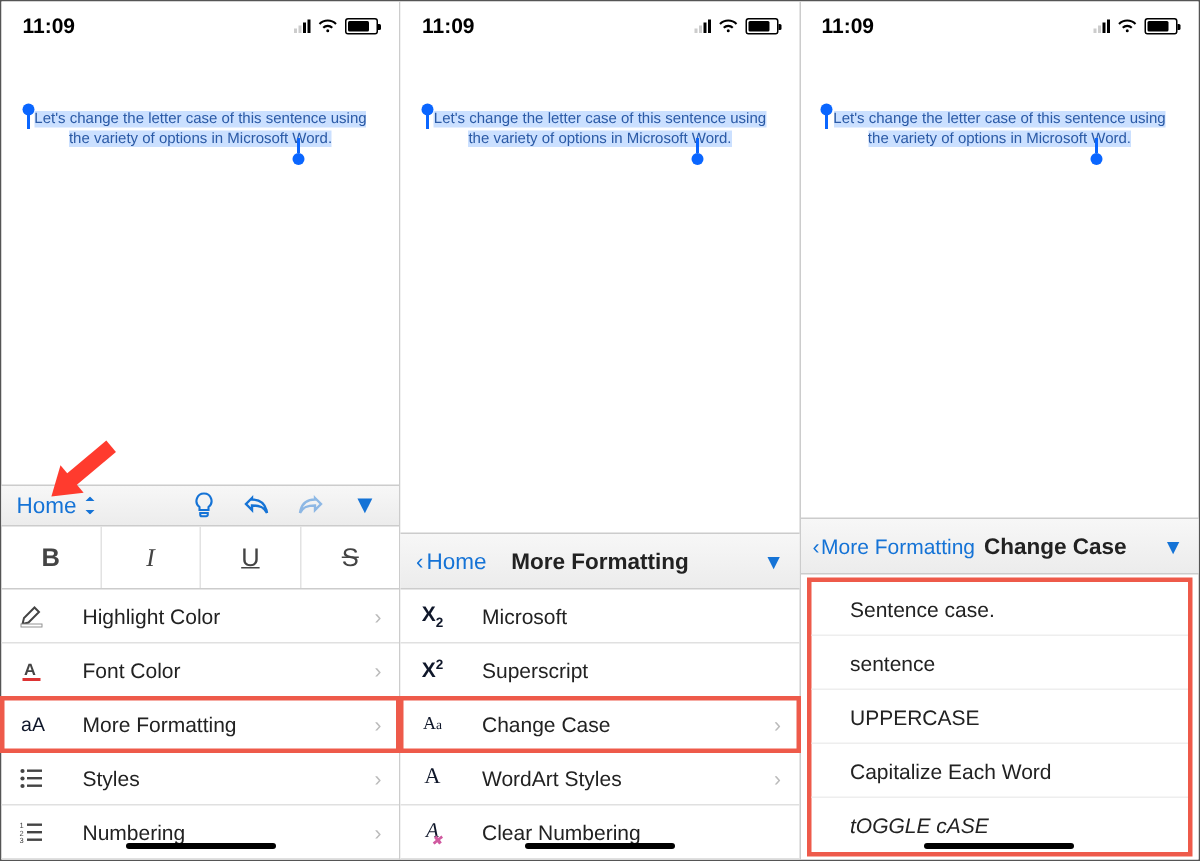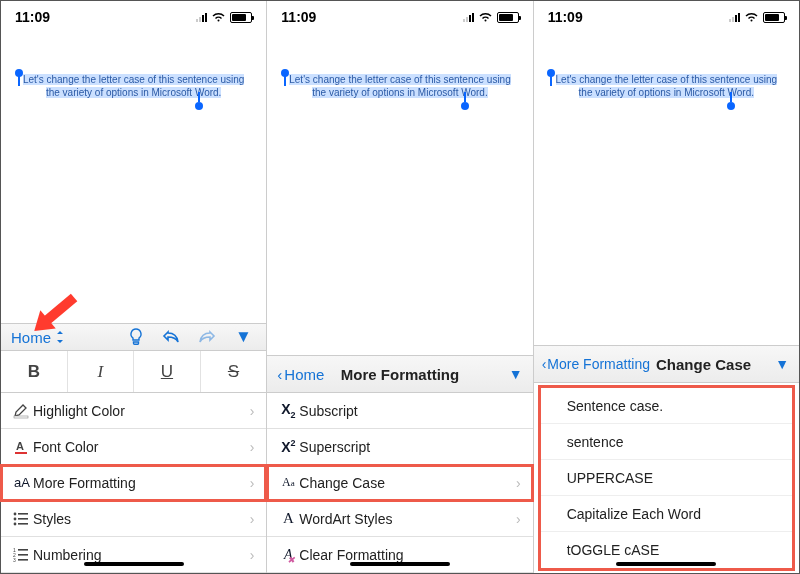--- a/index.html
+++ b/index.html
@@ -31,42 +31,42 @@
   .tb-home { color:#1573d6; font-size:15px; display:flex; align-items:center; gap:4px; }
   .tb-spacer { flex:1; }
   .tb-icon { width:26px; text-align:center; color:#1573d6; font-size:17px; }
   .fmtstrip { height:42px; border-bottom:1px solid #ccc; display:flex; }
   .fmtbtn { flex:1; border-right:1px solid #e2e2e2; display:flex; align-items:center; justify-content:center; font-size:17px; color:#444; }
   .fmtbtn:last-child { border-right:none; }
   .bold { font-weight:700; }
   .italic { font-style:italic; font-family: Georgia, serif; }
   .under { text-decoration: underline; }
   .strike { text-decoration: line-through; }
-  .row { height:36px; border-bottom:1px solid #e0e0e0; display:flex; align-items:center; padding:0 12px; gap:2px; font-size:14px; color:#222; position:relative; }
+  .row { height:36px; border-bottom:1px solid #e0e0e0; display:flex; align-items:center; padding:0 12px; gap:24px; font-size:14px; color:#222; position:relative; }
   .row .ico { width:18px; text-align:center; color:#0f172a; font-size:14px; }
   .row .chev { margin-left:auto; color:#bbb; font-size:14px; }
   .highlight-row { outline: 3px solid #ee5a4a; outline-offset:-2px; }
   .homeind { width:100px; height:4px; background:#000; border-radius:3px; position:absolute; bottom:7px; left:50%; transform:translateX(-50%); }
   .arrow { position:absolute; left:36px; top:305px; transform: rotate(140deg); }
   .arrow .shaft { width: 42px; height: 10px; background:#ff3b2e; }
   .arrow .head { position:absolute; right:-10px; top:-7px; width:0; height:0; border-left:18px solid #ff3b2e; border-top:12px solid transparent; border-bottom:12px solid transparent; }
 
   
   .tb2 { height: 38px; background: linear-gradient(#f7f7f7,#ececec); border-top:1px solid #ccc; border-bottom:1px solid #ccc; display:flex; align-items:center; padding:0 10px; position:relative; }
   .back2 { color:#1573d6; font-size:15px; display:flex; align-items:center; gap:2px; }
   .title2 { position:absolute; left:0; right:0; text-align:center; font-size:15px; font-weight:600; color:#222; pointer-events:none;}
   .dd2 { position:absolute; right:10px; color:#1573d6; font-size:14px; }
 
   
   .tb3 { height: 38px; background: linear-gradient(#f7f7f7,#ececec); border-top:1px solid #ccc; border-bottom:1px solid #ccc; display:flex; align-items:center; padding:0 8px; gap:4px; position:relative;}
   .back3 { color:#1573d6; font-size:14px; display:flex; align-items:center; gap:1px; }
   .title3 { font-size:15px; font-weight:600; color:#222; margin-left:2px; }
   .listbox { border: 3px solid #ee5a4a; margin: 2px 4px; }
   .listbox .row { border-bottom:1px solid #eee;padding-left:26px; }
-  .listbox .row:last-child { border-bottom:none; }
+  .listbox .row:last-child { border-bottom:none;font-style:italic; }
 
   svg { display:block; }
   .sub { font-weight:700; font-size:14px; }
   .sup { font-weight:700; font-size:14px; }
   .sub small, .sup small { font-size:9px; font-weight:700; }
   .aa { font-family: Georgia, serif; }
   .wa { font-family: Georgia, serif; color:#3a6fd8; }
   .clr { position:relative; }
   .clr::after { content:"✖"; color:#d05aa0; font-size:9px; position:absolute; left:8px; top:8px;}
 </style>
@@ -225,39 +225,39 @@
       <div class="back2">
         <span>‹</span>
         <span>Home</span>
       </div>
       <div class="title2">More Formatting</div>
       <div class="dd2">▼</div>
     </div>
 
     <div class="row">
       <span class="ico sub">X<small style="vertical-align:sub">2</small></span>
-      <span>Subscript</span>
+      <span>Microsoft</span>
     </div>
     <div class="row">
       <span class="ico sup">X<small style="vertical-align:super">2</small></span>
       <span>Superscript</span>
     </div>
     <div class="row highlight-row">
       <span class="ico aa" style="font-size:12px;">A<span style="font-size:9px">a</span></span>
       <span>Change Case</span>
       <span class="chev">›</span>
     </div>
     <div class="row">
       <span class="ico wa" style="font-size:15px;">A</span>
       <span>WordArt Styles</span>
       <span class="chev">›</span>
     </div>
     <div class="row">
       <span class="ico clr" style="font-style:italic;font-family:Georgia,serif;">A</span>
-      <span>Clear Formatting</span>
+      <span>Clear Numbering</span>
     </div>
     <div class="homeind"></div>
   </div>
 
   <div class="phone">
     <div class="status">
       <span>11:09</span>
       <span class="right">
         <span class="sig">
             <span></span>

